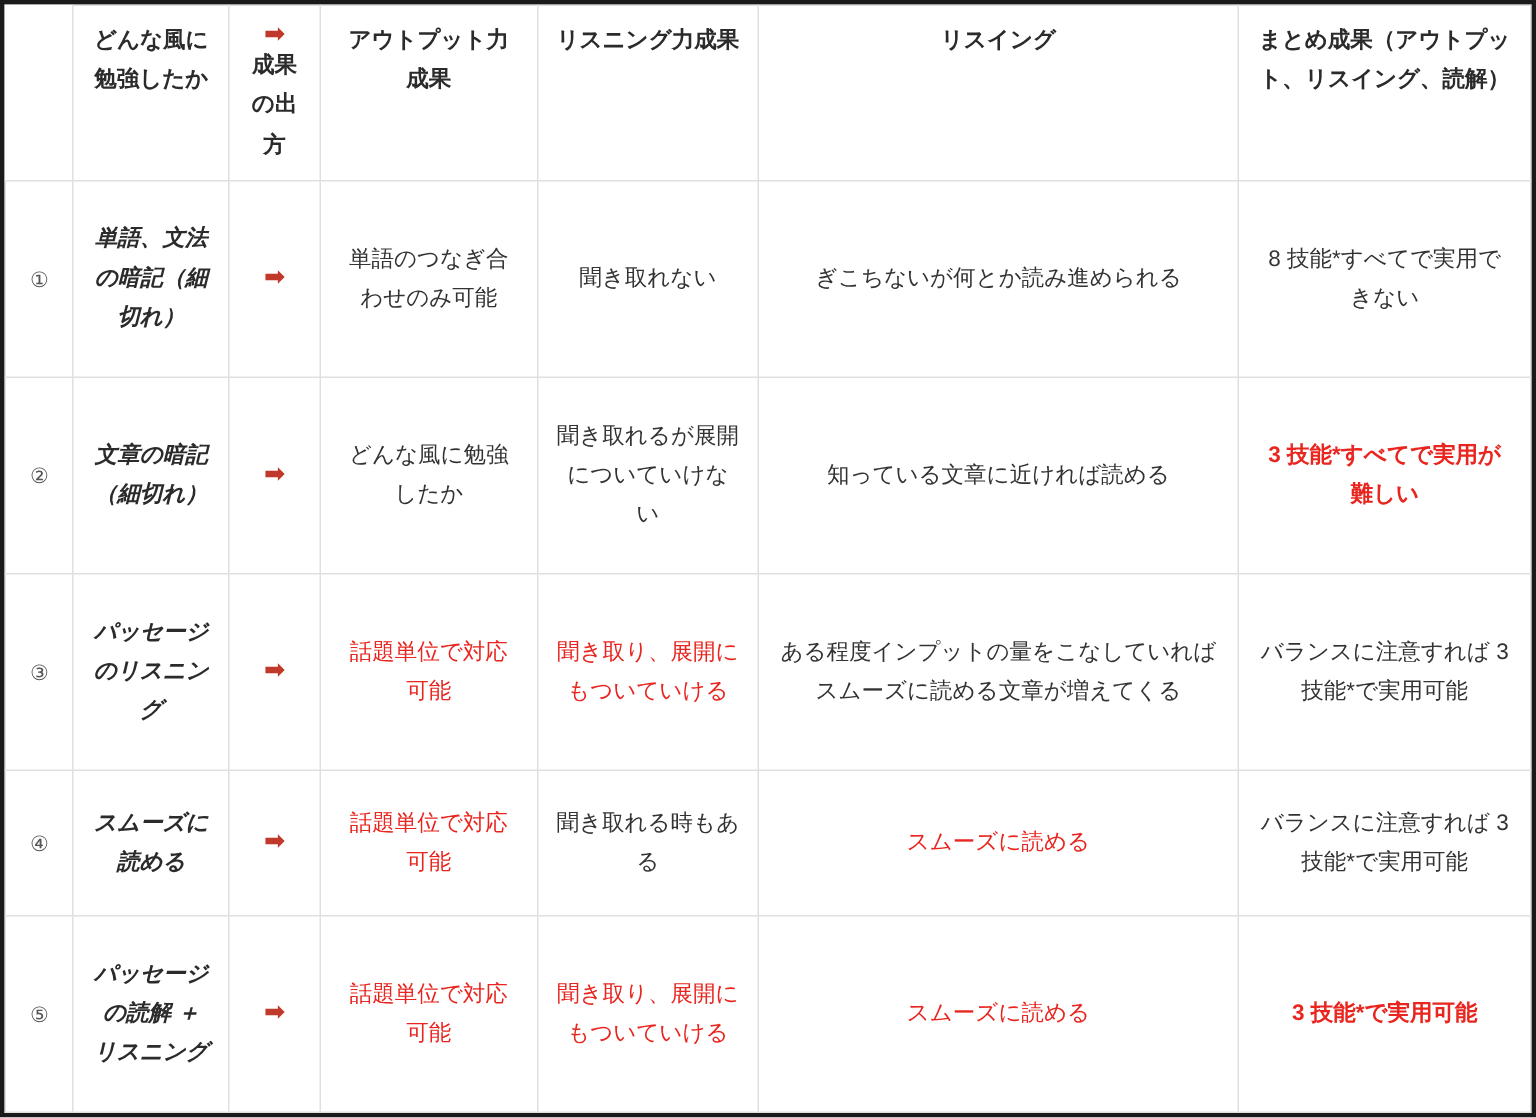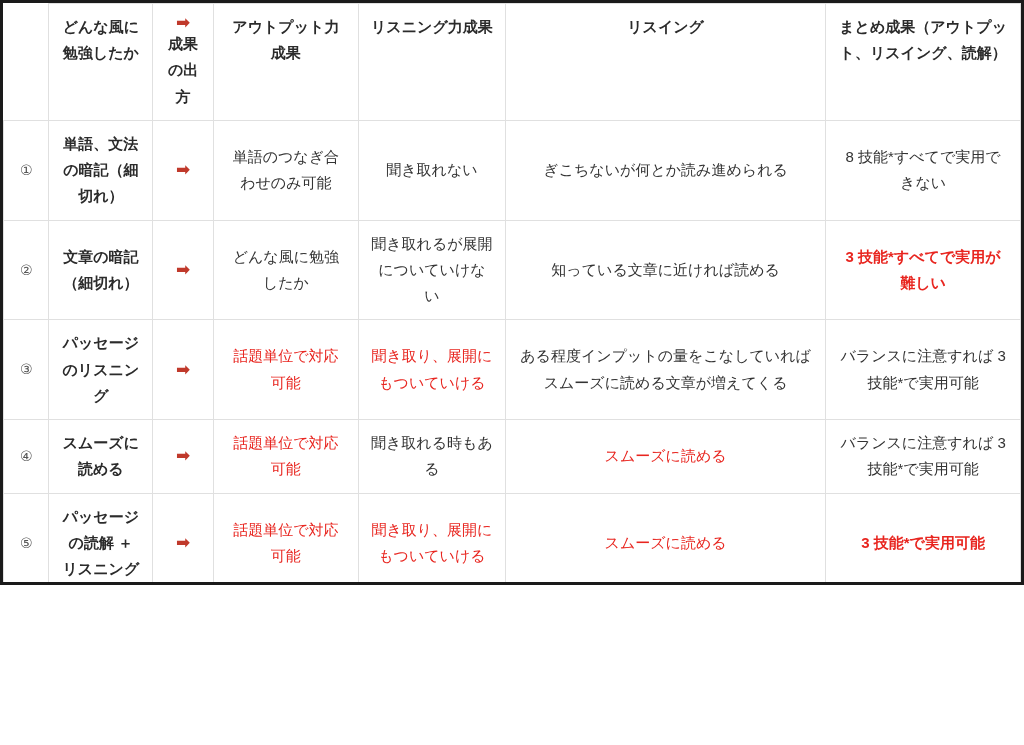--- a/index.html
+++ b/index.html
@@ -6,21 +6,21 @@
     margin: 0;
     padding: 0;
     background: #ffffff;
   }
   body {
     font-family: "Liberation Sans", "DejaVu Sans", sans-serif;
     color: #333333;
   }
   .page {
     width: 1024px;
-    height: 585px;
+    height: 745px;
     box-sizing: border-box;
     background: #ffffff;
     border: 3px solid #1a1a1a;
     overflow: hidden;
     position: relative;
   }
   table.study-table {
     border-collapse: collapse;
     table-layout: fixed;
     width: 100%;
@@ -53,20 +53,21 @@
     border-top-color: #ffffff;
     border-left-color: #ffffff;
   }
   tbody td.idx {
     color: #555555;
     font-size: 14px;
   }
   tbody td.how {
     font-weight: bold;
     color: #2b2b2b;
+    font-style: italic;
   }
   td.arrow, th.arrow-head-cell {
     font-weight: bold;
   }
   .arrow-glyph {
     color: #c0392b;
     font-size: 17px;
     line-height: 1;
   }
   .red {

